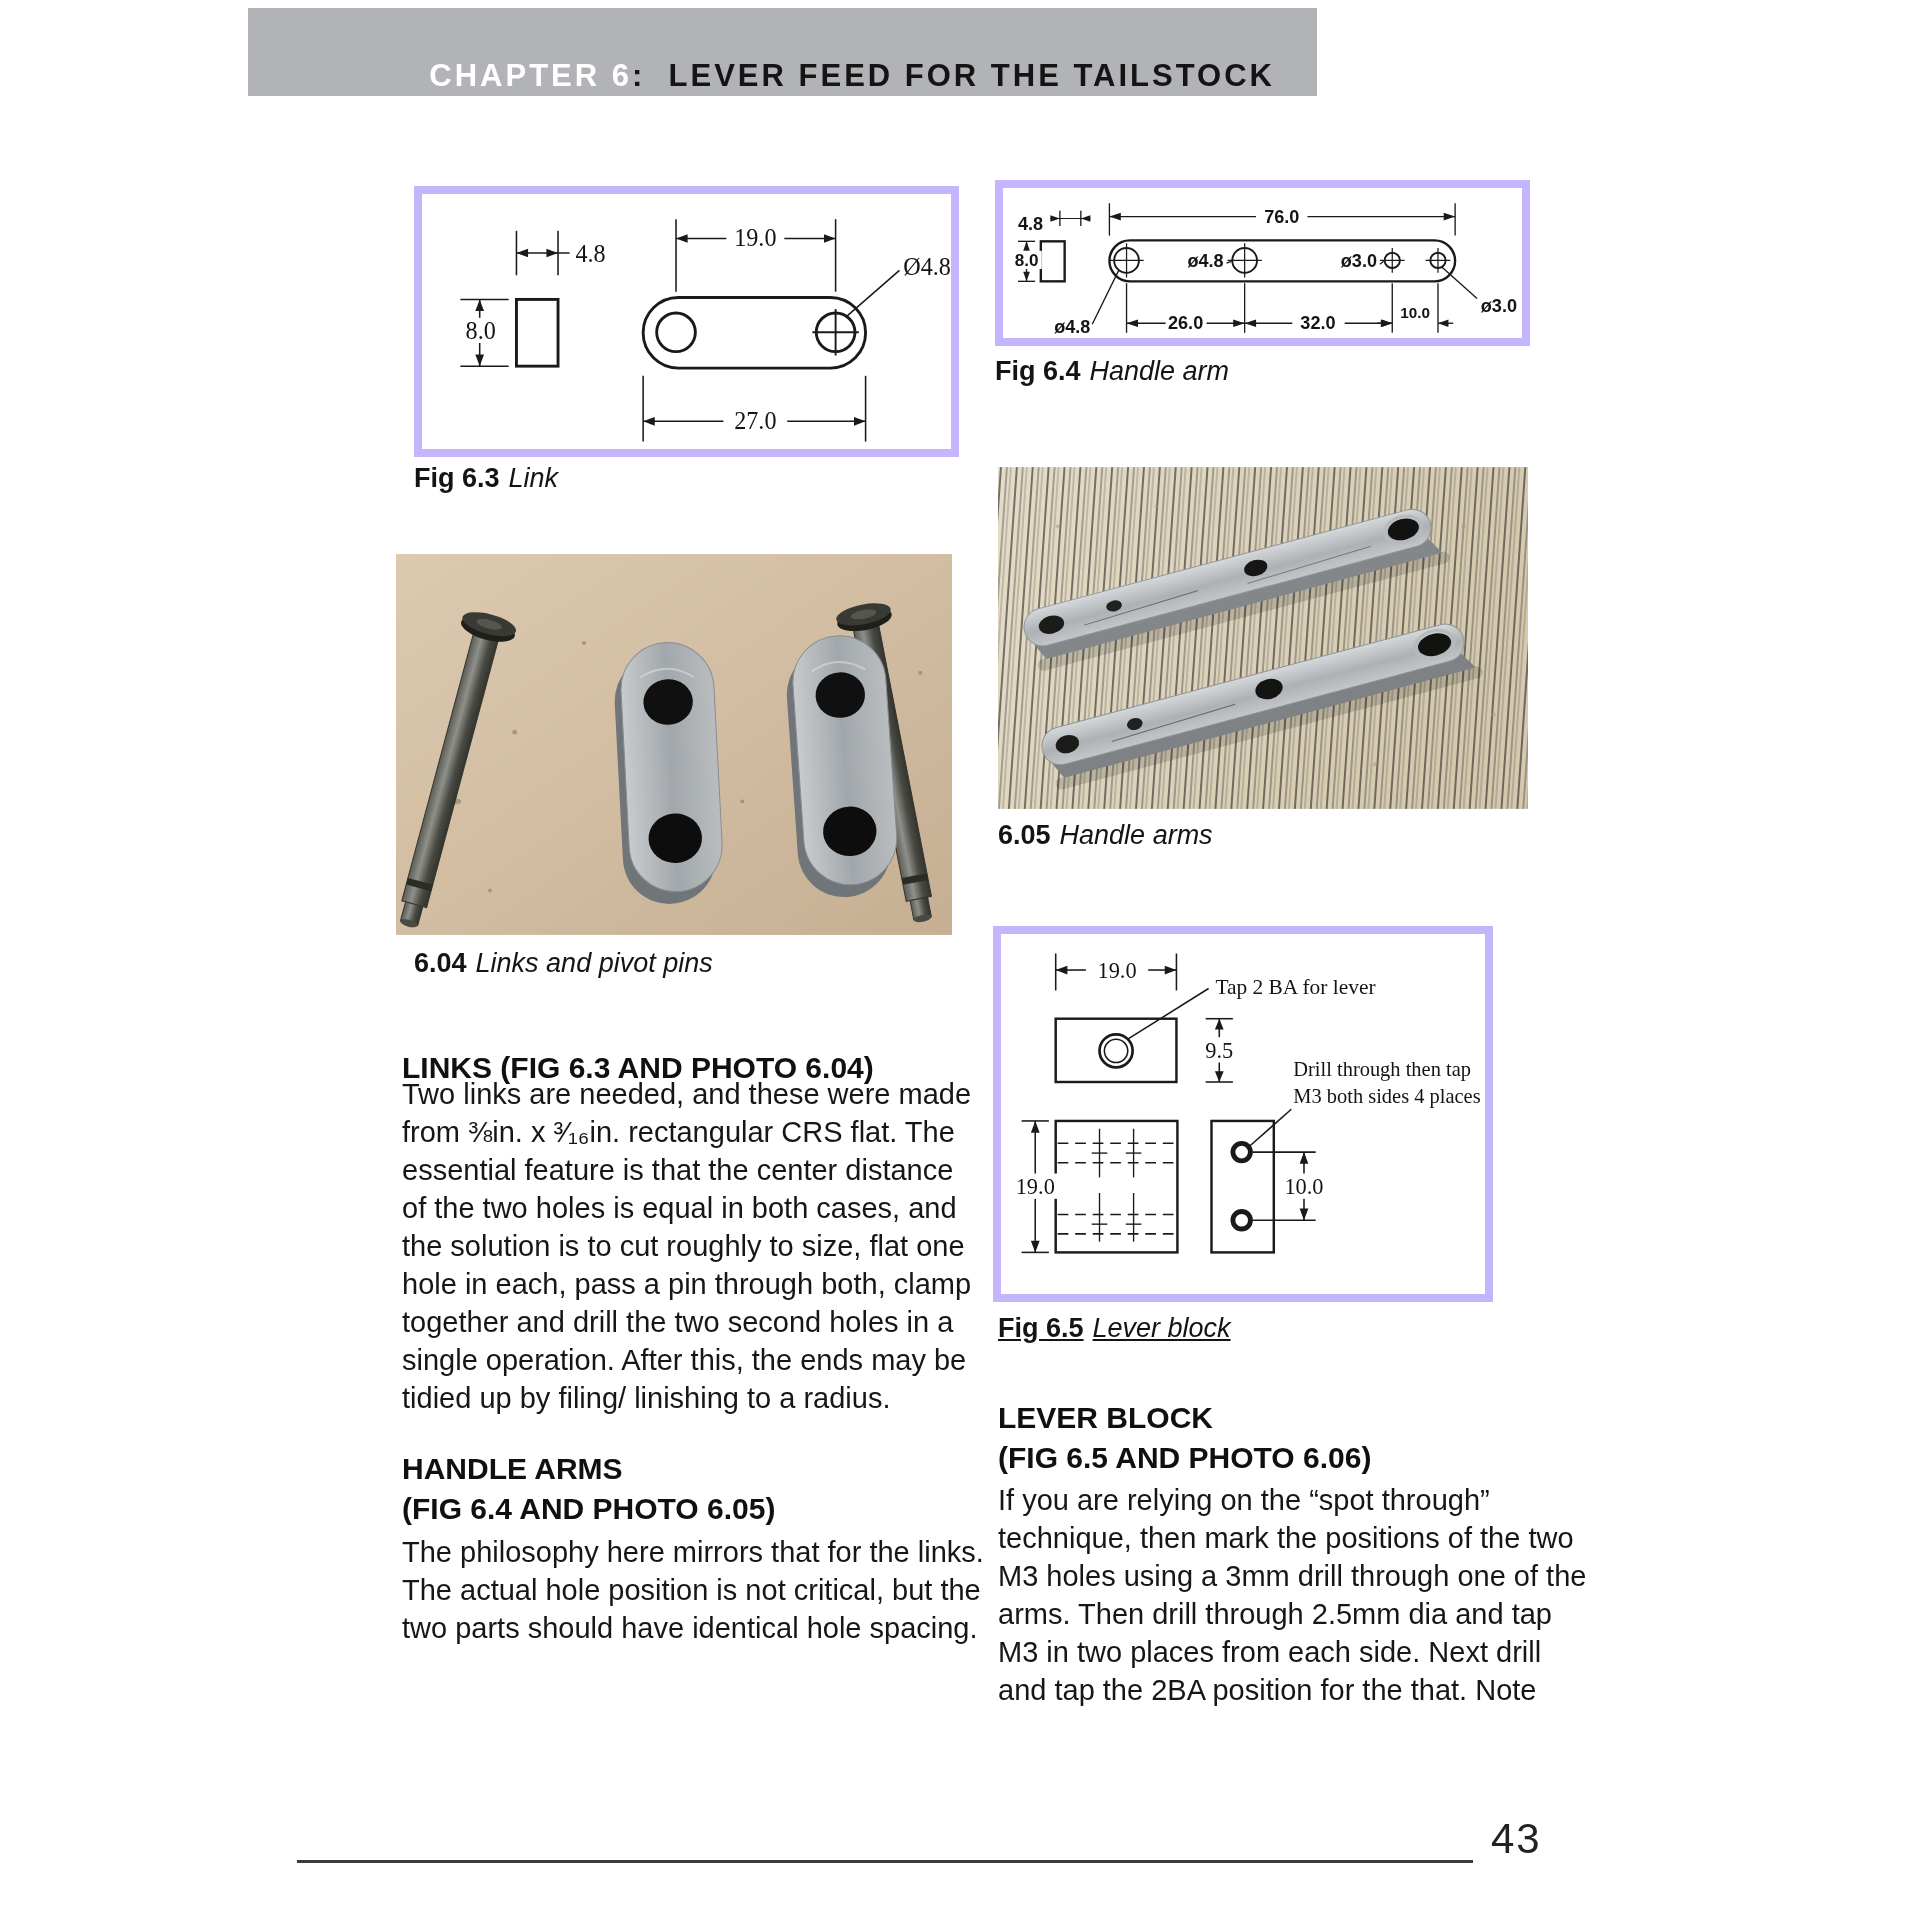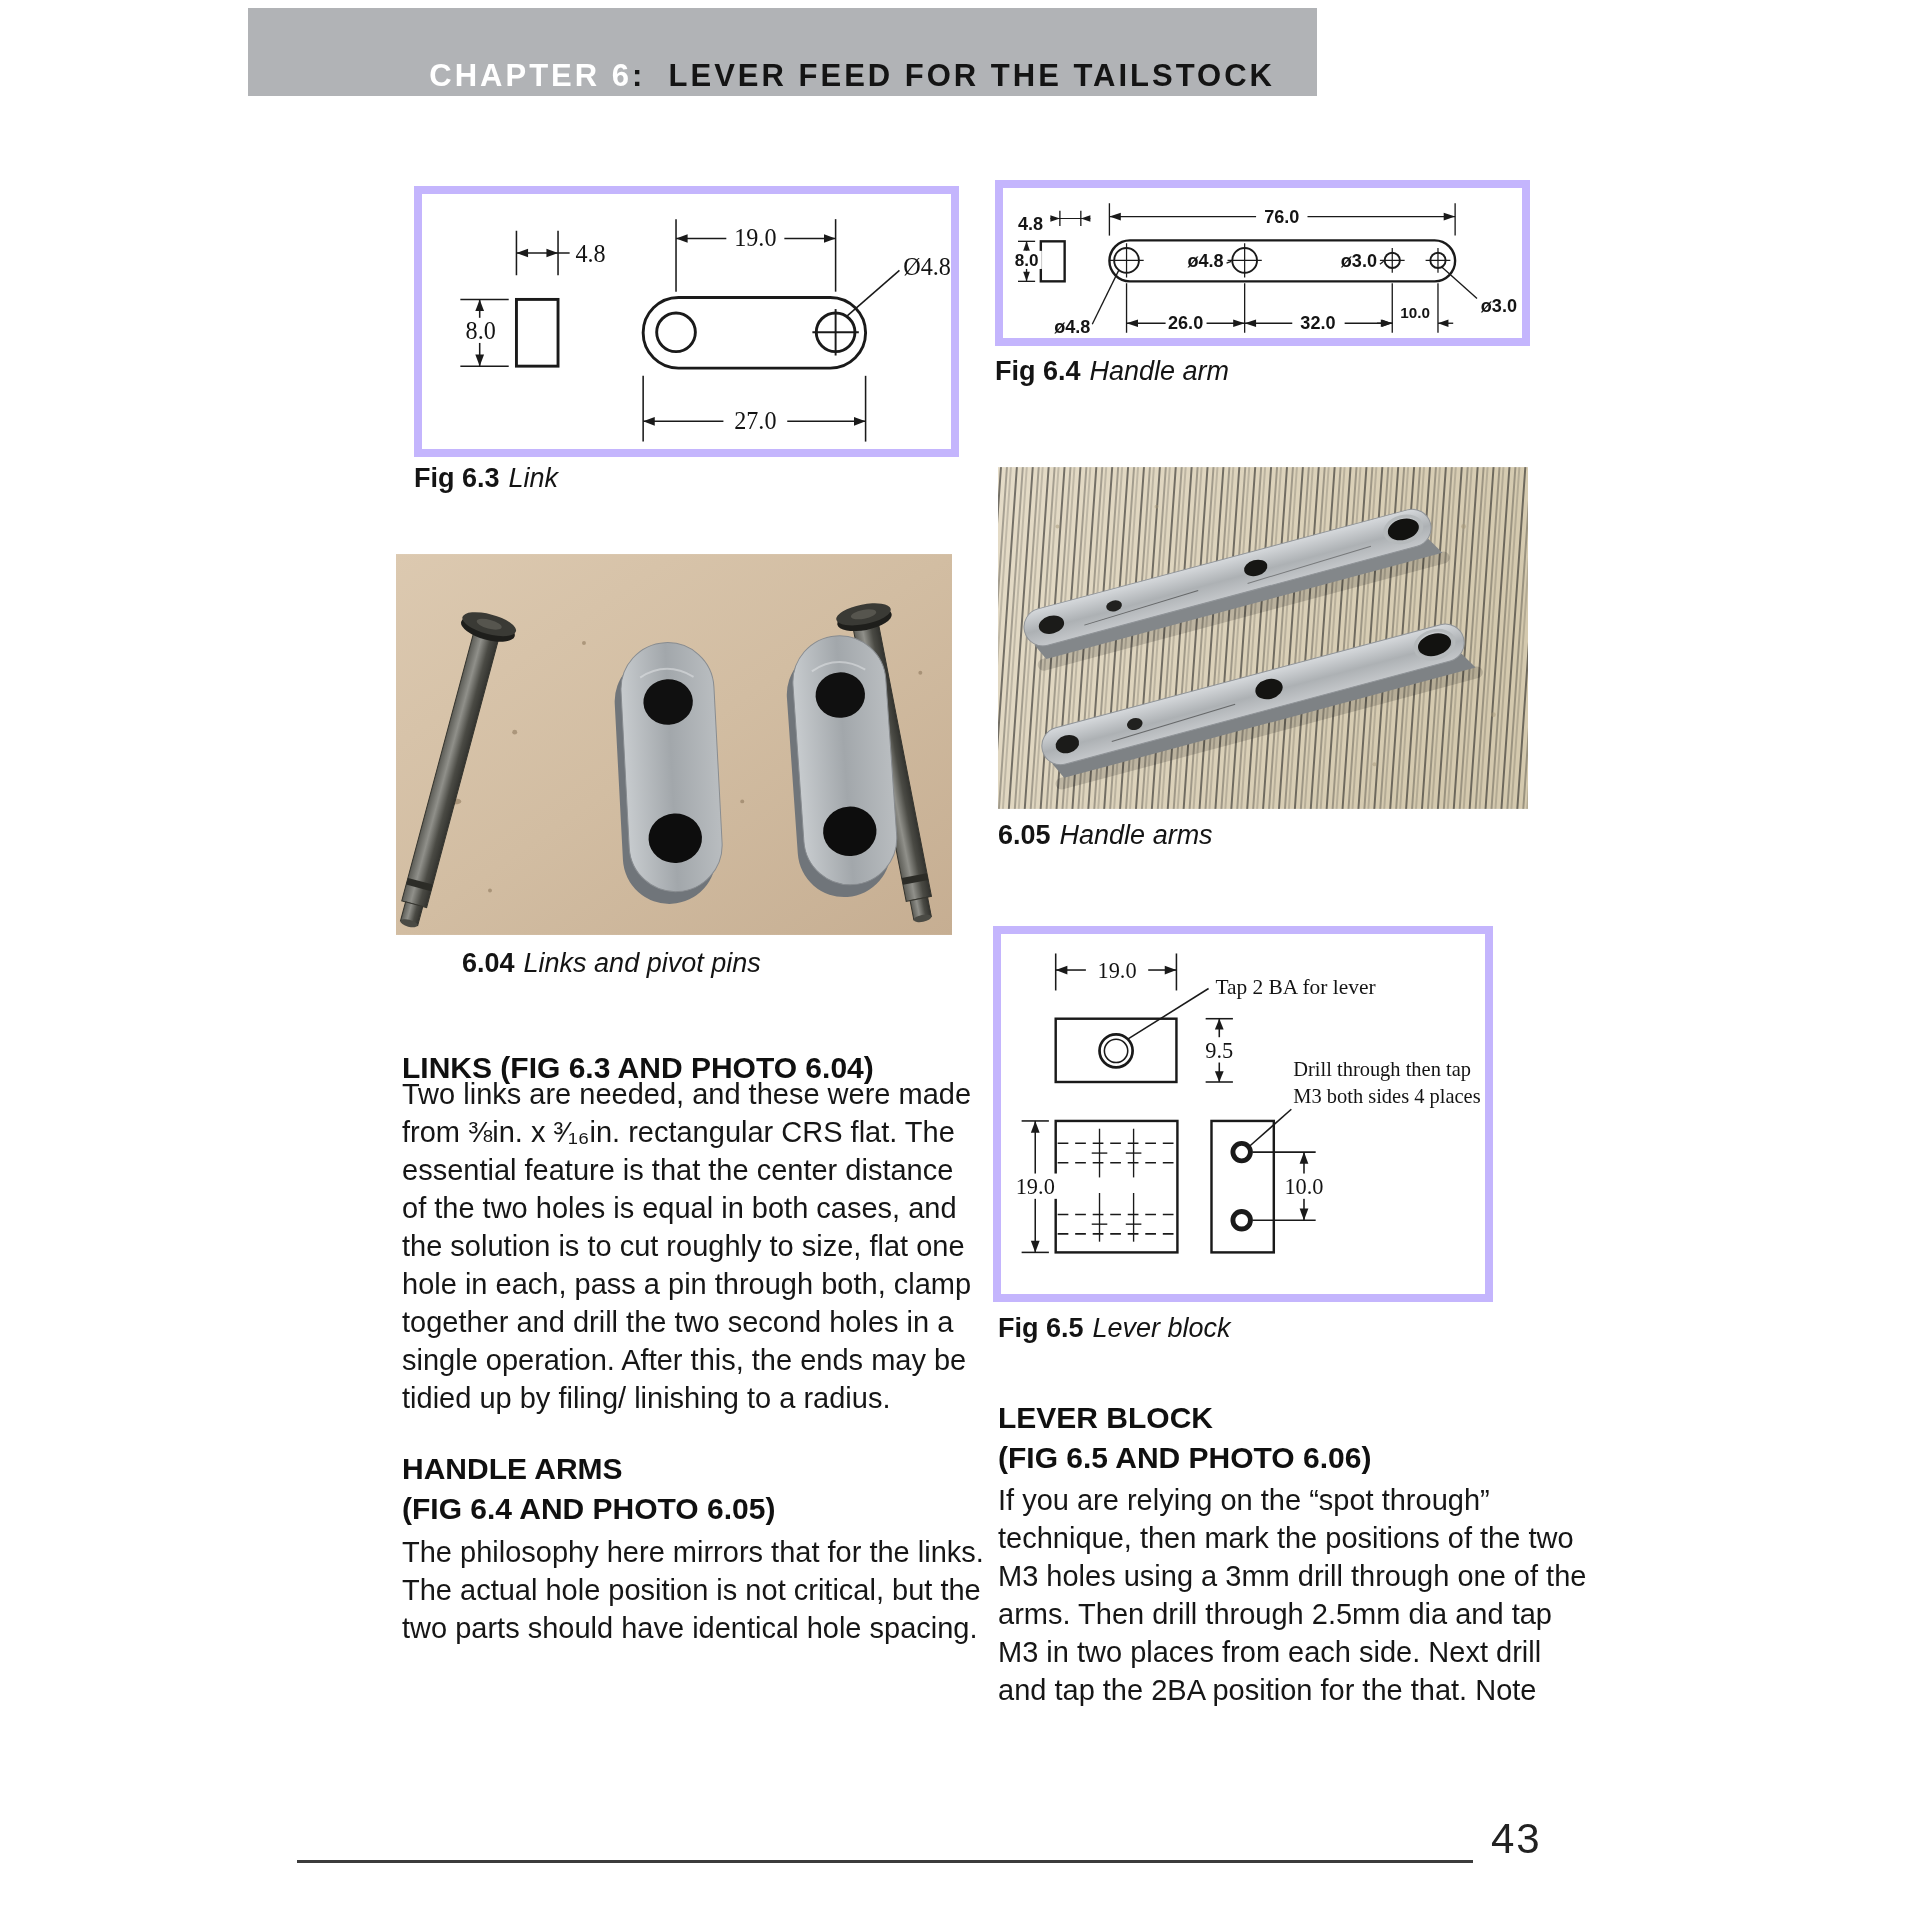--- a/index.html
+++ b/index.html
@@ -215,21 +215,21 @@
           <circle cx="530" cy="120" r="2"></circle>
           <circle cx="350" cy="250" r="2"></circle>
         <ellipse cx="60" cy="250" rx="6" ry="3"></ellipse>
       </g>
       <use href="#pin604" transform="translate(95,68) rotate(15)"></use>
       <use href="#pin604" transform="translate(472,58) rotate(-11)"></use>
       <use href="#lnk604" transform="translate(225,92) rotate(-3)"></use>
       <use href="#lnk604" transform="translate(398,86) rotate(-4)"></use>
     </svg>
   </div>
-  <div class="abs caption" style="left:414px;top:948px;margin-left:48px;">
+  <div class="abs caption" style="left:414px;top:948px;">
     <b>6.04</b><i>Links and pivot pins</i>
   </div>
 
   <div class="abs" style="left:998px;top:467px;width:530px;height:342px;">
     <svg width="530" height="342" viewBox="0 0 535 345">
       <defs>
         <linearGradient id="woodG" x1="0" y1="0" x2="1" y2="0.3">
           <stop offset="0" stop-color="#e5dcc8"></stop>
             <stop offset="1" stop-color="#d4c9ae"></stop>
         </linearGradient>
@@ -344,21 +344,21 @@
       <path d="M310,224 l-4.5,12 h9 z" fill="#1a1a1a"></path>
       <path d="M310,294 l-4.5,-12 h9 z" fill="#1a1a1a"></path>
       <rect x="286" y="246" width="48" height="26" fill="#ffffff"></rect>
       <text x="310" y="267" font-size="23" text-anchor="middle">10.0</text>
 
       <text x="299" y="146" font-size="21">Drill through then tap</text>
       <text x="299" y="174" font-size="21">M3 both sides 4 places</text>
       <line x1="297" y1="180" x2="254" y2="218" stroke-width="1.6"></line>
     </svg>
   </div>
-  <div class="abs caption" style="left:998px;top:1313px;">
+  <div class="abs caption" style="left:998px;top:1313px;text-decoration:underline;">
     <b>Fig 6.5</b><i>Lever block</i>
   </div>
 
   <div class="abs heading" style="left:402px;top:1000px;margin-top:48px;">LINKS (FIG 6.3 AND PHOTO 6.04)</div>
   <div class="abs bodytext" style="left:402px;top:1075px;">
     <div>Two links are needed, and these were made</div>
     <div>from ⅜in. x ³⁄₁₆in. rectangular CRS flat. The</div>
     <div>essential feature is that the center distance</div>
     <div>of the two holes is equal in both cases, and</div>
     <div>the solution is to cut roughly to size, flat one</div>

